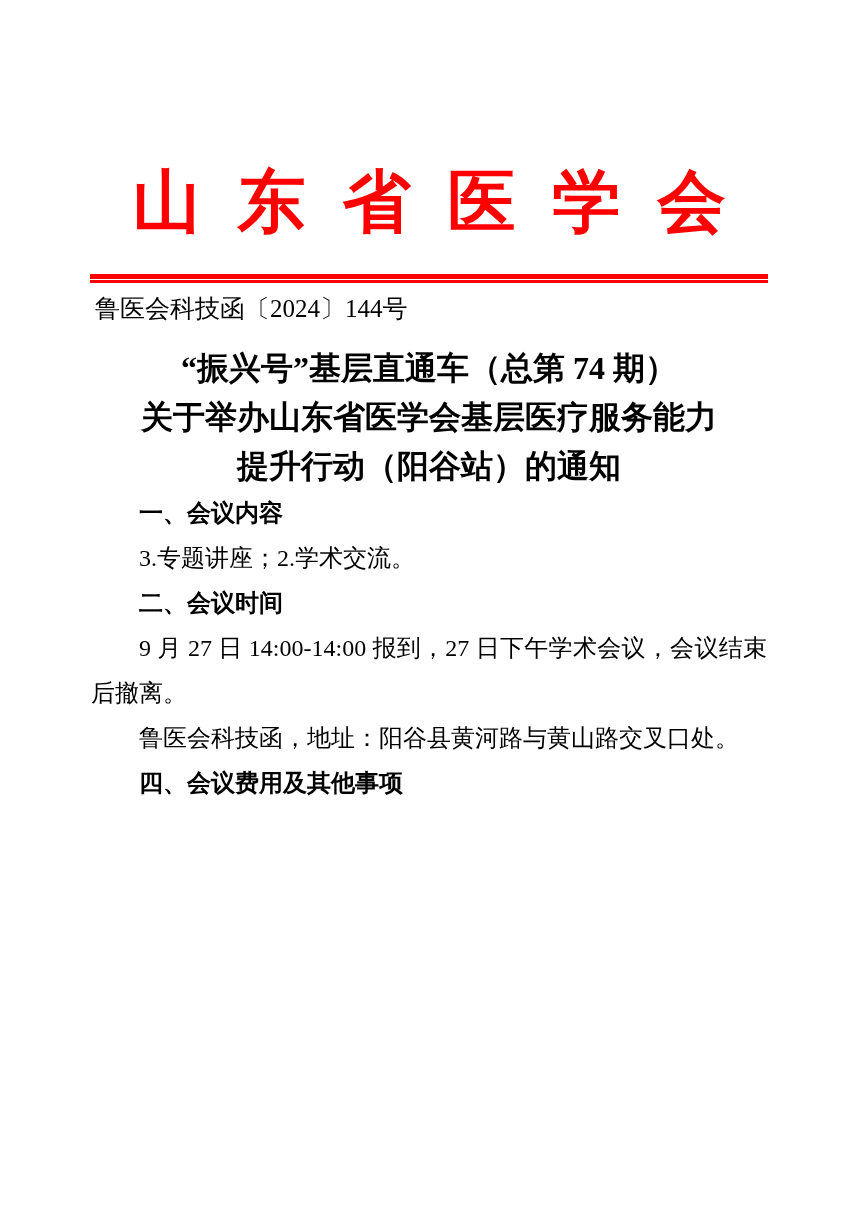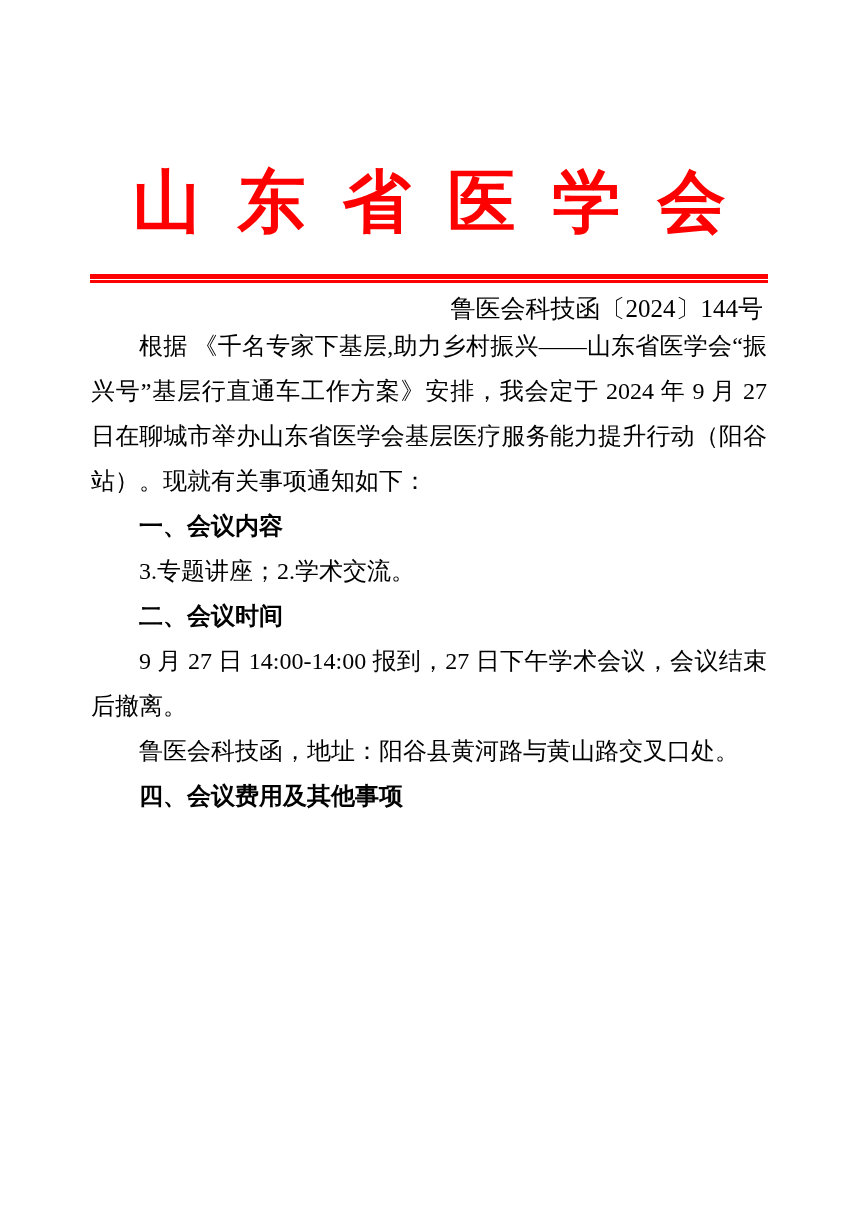--- a/index.html
+++ b/index.html
@@ -32,21 +32,21 @@
     background: linear-gradient(
       to bottom,
       var(--accent-red, #ff0000) 0px, var(--accent-red, #ff0000) 5px,
       #ffffff 5px, #ffffff 6px,
       var(--accent-red, #ff0000) 6px, var(--accent-red, #ff0000) 9px
     );
   }
   
   .doc-number {
     margin: 11px 95px 0 95px;
-    text-align: right;
+    text-align: left;
     font-size: 25px;
     line-height: 30px;
   }
   
   .doc-title {
     margin: 20px 60px 0 60px;
     text-align: center;
     font-weight: 700;
     font-size: 32px;
     line-height: 49px;
@@ -71,23 +71,27 @@
 <body>
 
 <div class="page">
 
   <div class="org-name">山东省医学会</div>
 
   <div class="red-rule"></div>
 
   <div class="doc-number">鲁医会科技函〔2024〕144号</div>
 
+  <div class="doc-title">
+    <div>“振兴号”基层直通车（总第 74 期）</div>
+    <div>关于举办山东省医学会基层医疗服务能力</div>
+    <div>提升行动（阳谷站）的通知</div>
+  </div>
 
   <div class="body-text">
-    <p class="para">根据 《千名专家下基层,助力乡村振兴——山东省医学会“振兴号”基层行直通车工作方案》安排，我会定于 2024 年 9 月 27 日在聊城市举办山东省医学会基层医疗服务能力提升行动（阳谷站）。现就有关事项通知如下：</p>
     <p class="heading">一、会议内容</p>
     <p class="para">3.专题讲座；2.学术交流。</p>
     <p class="heading">二、会议时间</p>
     <p class="para">9 月 27 日 14:00-14:00 报到，27 日下午学术会议，会议结束后撤离。</p>
     <p class="para">鲁医会科技函，地址：阳谷县黄河路与黄山路交叉口处。</p>
     <p class="heading">四、会议费用及其他事项</p>
   </div>
 
 </div>
 

